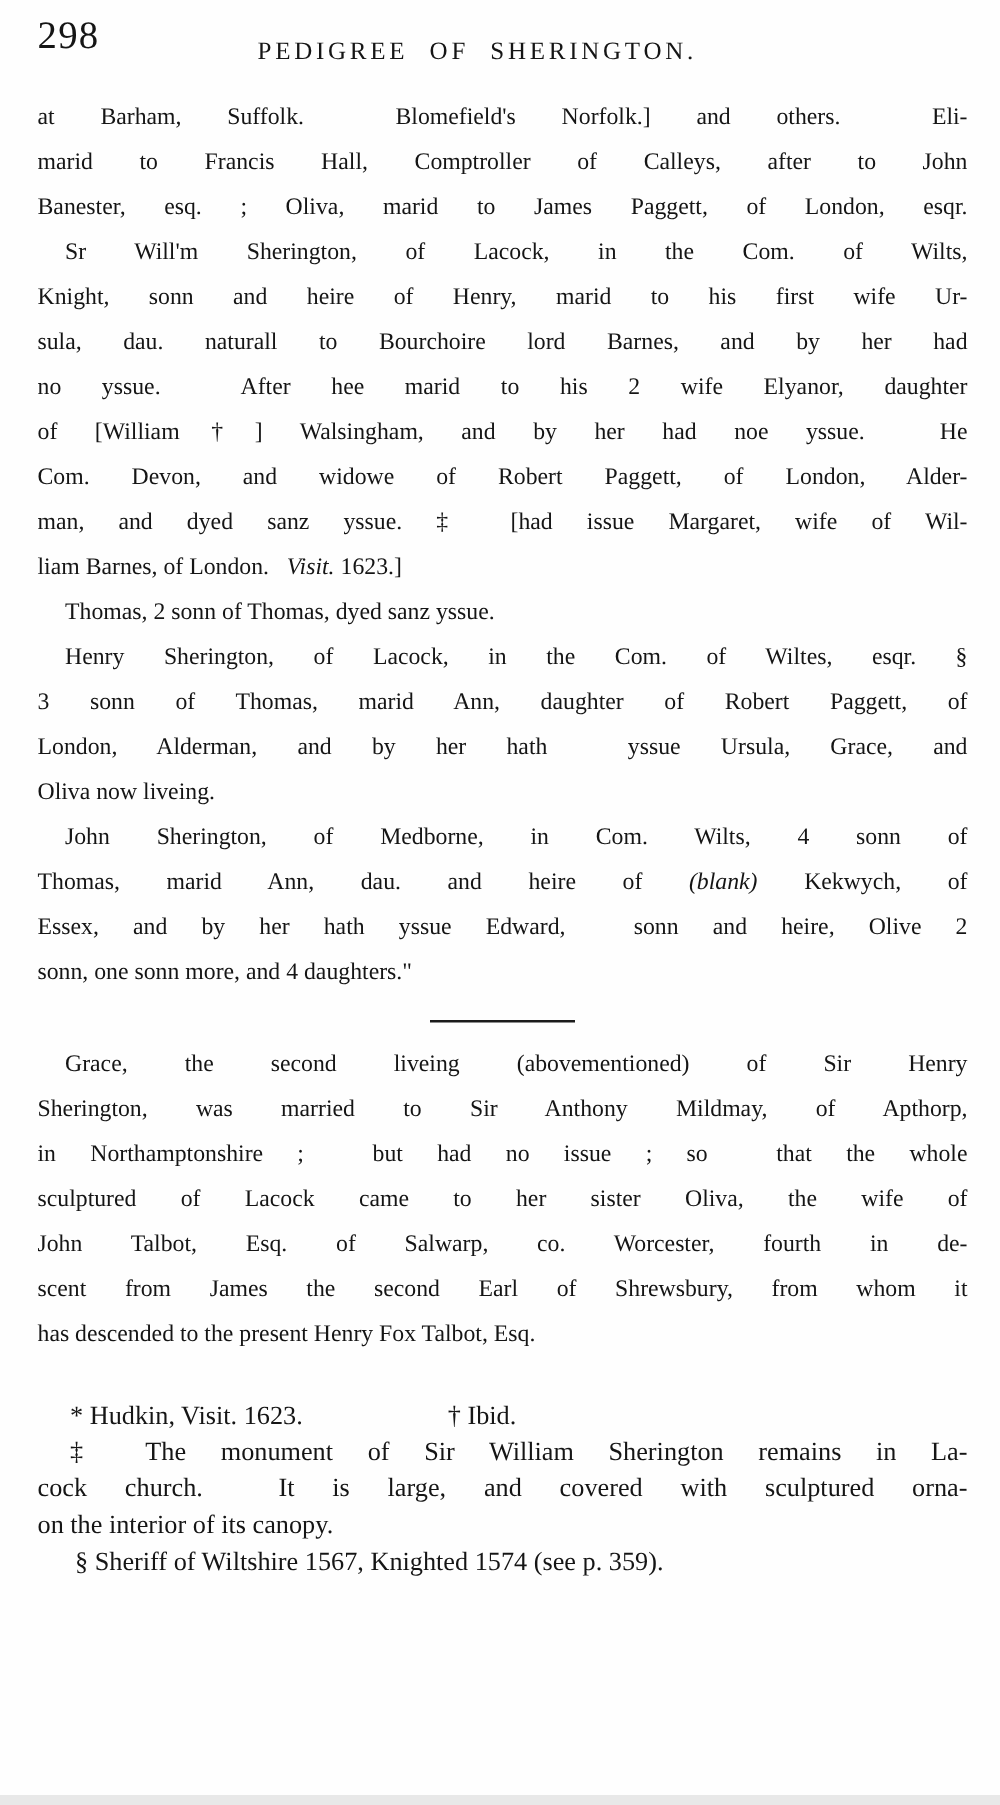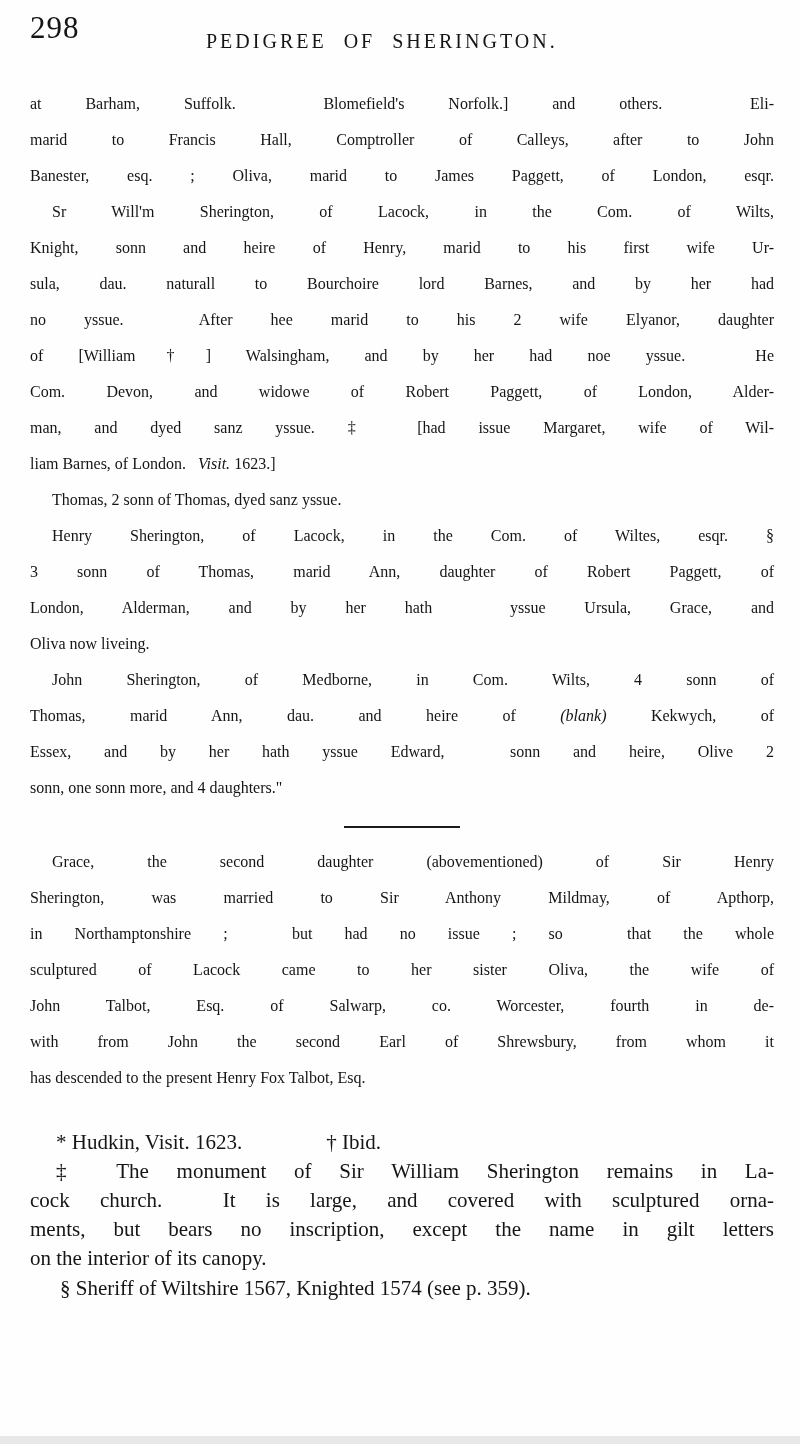--- a/index.html
+++ b/index.html
@@ -16,21 +16,21 @@
   .content{padding:10px 26px 0 30px;}
   .header{position:relative;height:48px;}
   .pagenum{
     position:absolute;left:0;top:0;
     font-size:31px;letter-spacing:1px;
   }
   .running-title{
     position:absolute;left:176px;top:20px;
     font-size:20px;letter-spacing:3px;word-spacing:9px;
   }
-  .bodytext{margin-top:28px;font-size:16px;}
+  .bodytext{margin-top:18px;font-size:19px;}
   .ln{
     line-height:36px;
     text-align:justify;
     text-align-last:justify;
     white-space:normal;
   }
   .ln.last{text-align-last:left;}
   .ln.ind{text-indent:22px;}
   .gap{display:inline-block;width:148px;}
   .it{font-style:italic;}
@@ -39,21 +39,21 @@
     margin:20px auto 16px auto;
   }
   .footnotes{margin-top:32px;font-size:21px;}
   .fn-ln{
     line-height:29px;
     text-align:justify;text-align-last:justify;
   }
   .fn-ln.last{text-align-last:left;}
   .fn-ln.ind{text-indent:26px;}
   .fn-first{text-align:left;text-align-last:left;text-indent:26px;}
-  .fn-ibid{margin-left:84px;}
+  .fn-ibid{margin-left:116px;}
   .fn-sheriff{margin-top:1px;text-indent:30px;text-align:center;text-align-last:left;}
 </style>
 </head>
 <body>
 
 <div class="page">
   <div class="content">
 
     <div class="header">
       <div class="pagenum">298</div>
@@ -93,36 +93,35 @@
       <div>
         <div class="ln ind">John Sherington, of Medborne, in Com. Wilts, 4 sonn of</div>
         <div class="ln"><span>Thomas, marid Ann, dau. and heire of</span><span class="it"> (blank)</span><span> Kekwych, of</span></div>
         <div class="ln">Essex, and by her hath yssue Edward,&nbsp; sonn and heire, Olive 2</div>
         <div class="ln last">sonn, one sonn more, and 4 daughters."</div>
       </div>
 
       <div class="divider"></div>
 
       <div>
-        <div class="ln ind">Grace, the second daughter (abovementioned) of Sir Henry</div>
+        <div class="ln ind">Grace, the second liveing (abovementioned) of Sir Henry</div>
         <div class="ln">Sherington, was married to Sir Anthony Mildmay, of Apthorp,</div>
         <div class="ln">in Northamptonshire ;&nbsp; but had no issue ; so&nbsp; that the whole</div>
         <div class="ln">sculptured of Lacock came to her sister Oliva, the wife of</div>
         <div class="ln">John Talbot, Esq. of Salwarp, co. Worcester, fourth in de-</div>
-        <div class="ln">with from John the second Earl of Shrewsbury, from whom it</div>
+        <div class="ln">scent from James the second Earl of Shrewsbury, from whom it</div>
         <div class="ln last">has descended to the present Henry Fox Talbot, Esq.</div>
       </div>
 
     </div>
 
     <div class="footnotes">
       <div class="fn-ln fn-first"><span>* Hudkin, Visit. 1623.</span><span class="fn-ibid">† Ibid.</span></div>
       <div>
         <div class="fn-ln ind">‡ The monument of Sir William Sherington remains in La-</div>
         <div class="fn-ln">cock church.&nbsp; It is large, and covered with sculptured orna-</div>
-        <div class="fn-ln">ments, but bears no inscription, except the name in gilt letters</div>
         <div class="fn-ln last">on the interior of its canopy.</div>
       </div>
       <div class="fn-ln fn-sheriff">§ Sheriff of Wiltshire 1567, Knighted 1574 (see p. 359).</div>
     </div>
 
   </div>
 </div>
 
 </body></html>

